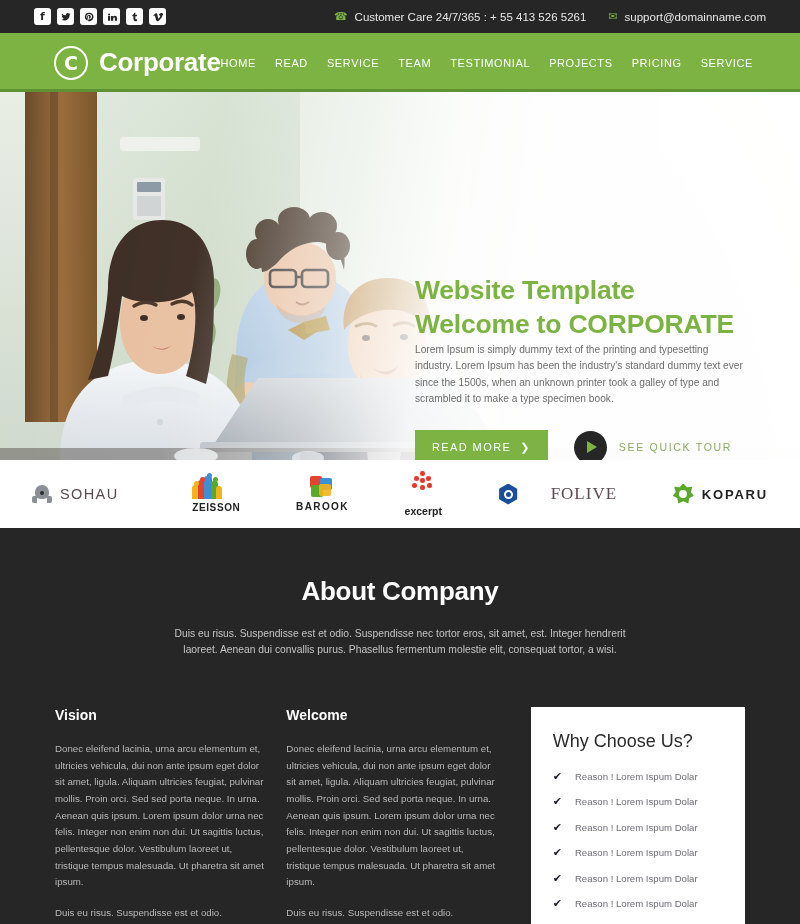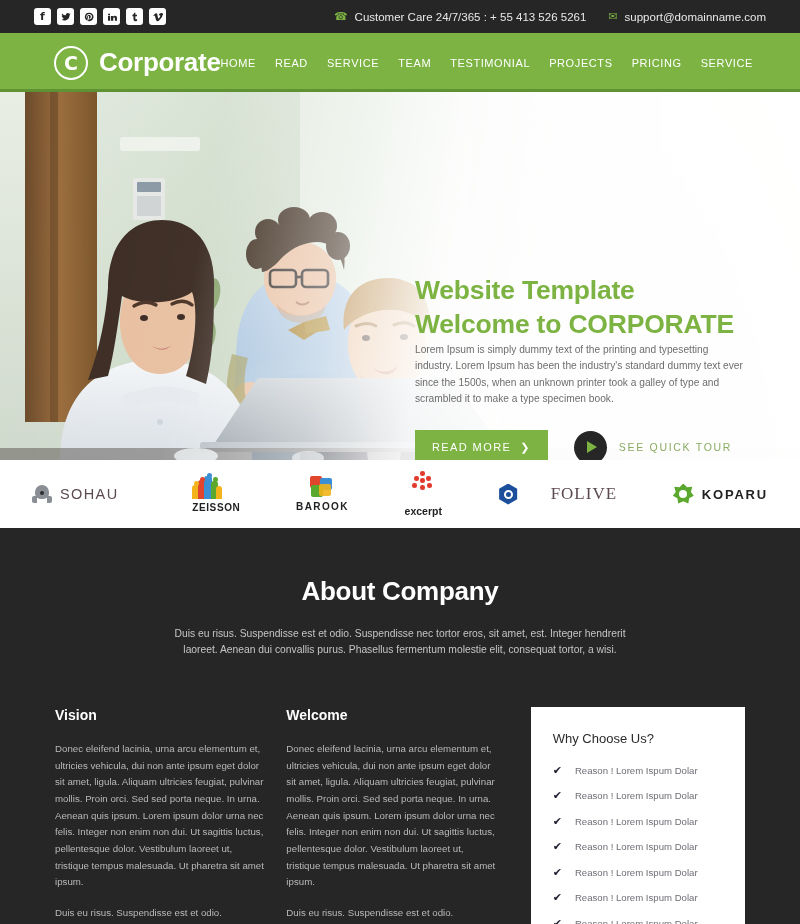--- a/index.html
+++ b/index.html
@@ -237,21 +237,21 @@
     margin-bottom: 14px;
   }
   .why-box {
     background: #fff;
     width: 218px;
     margin-left: 13px;
     padding: 24px 22px 26px 22px;
     align-self: flex-start;
   }
   .why-h {
-    font-size: 13px;
+    font-size: 18px;
     color: #2b2b2b;
     margin-bottom: 18px;
   }
   .why-item {
     display: flex;
     align-items: center;
     gap: 13px;
     margin-bottom: 12.5px;
     cursor: pointer;
   }

